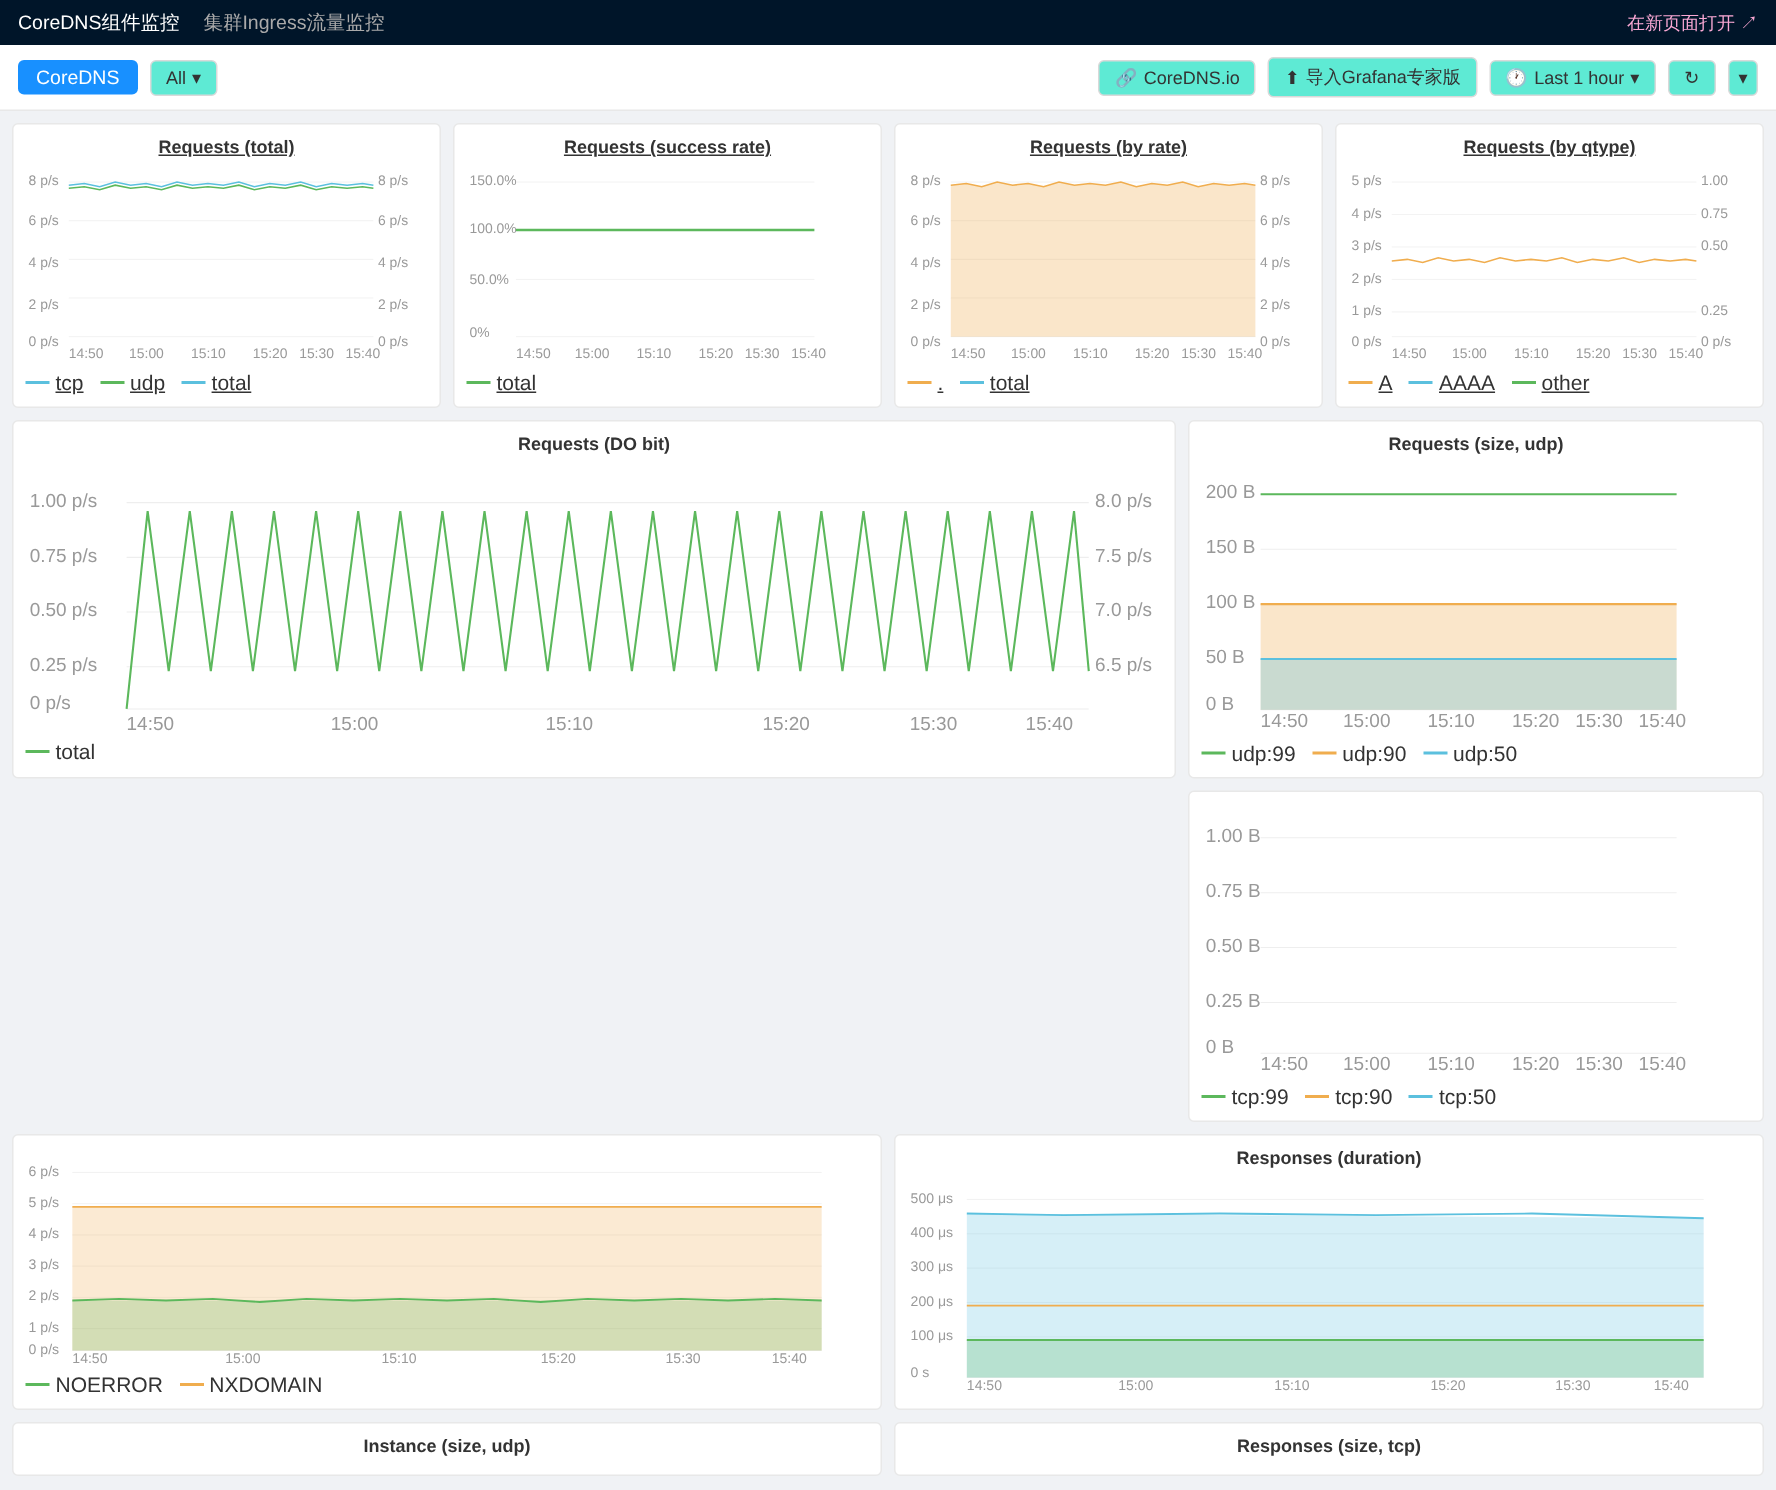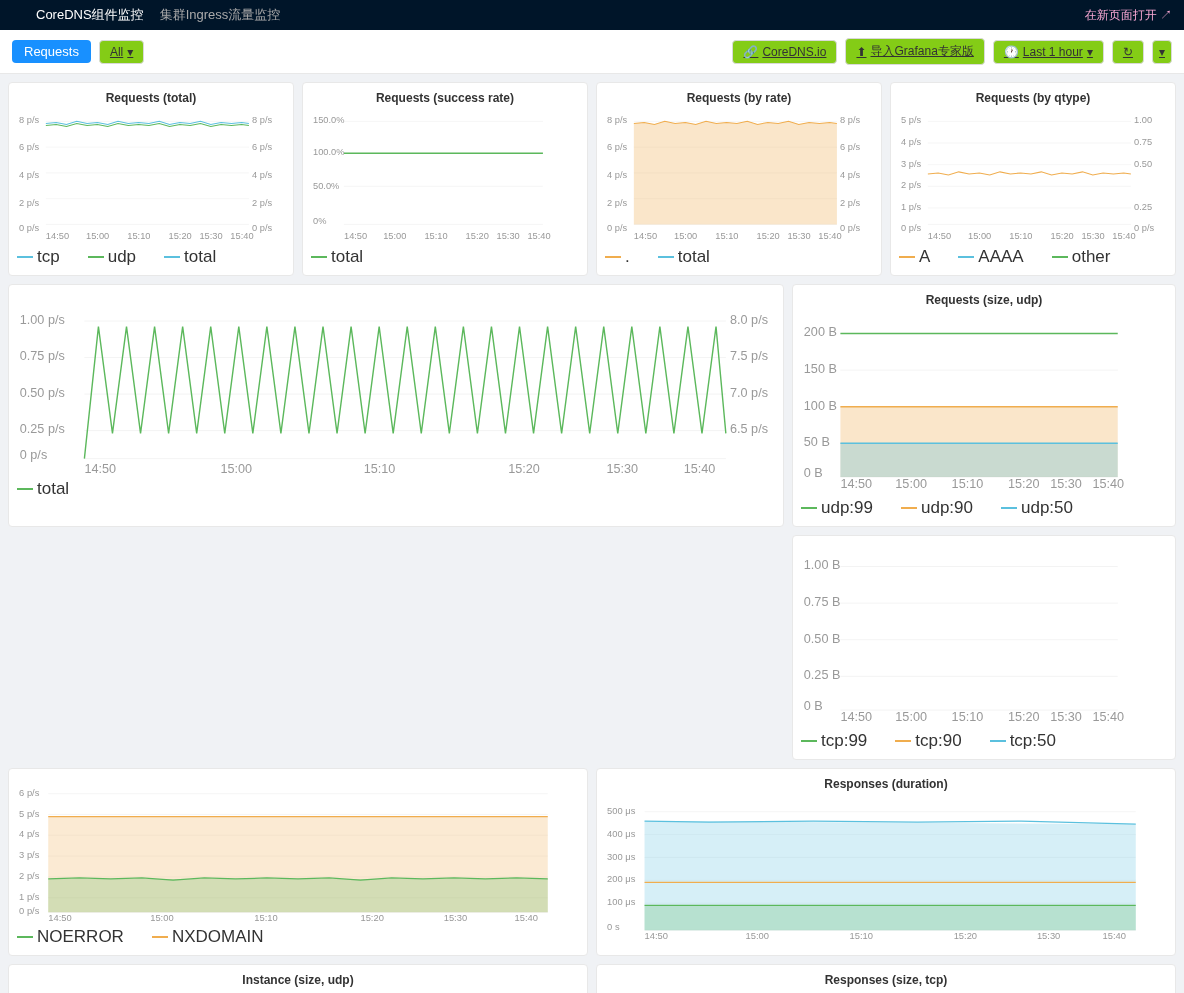--- a/index.html
+++ b/index.html
@@ -1,58 +1,58 @@
 <!DOCTYPE html>
 <html><head>
   <meta charset="utf-8">
   <style>
     * { box-sizing: border-box; margin: 0; padding: 0; }
     body { font-family: -apple-system, BlinkMacSystemFont, 'Segoe UI', sans-serif; font-size: 12px; background: #f0f2f5; color: #333; }
 
     .top-bar { background: #001529; color: #fff; padding: 6px 12px; display: flex; align-items: center; justify-content: space-between; height: 30px; }
-    .top-bar-left { display: flex; gap: 16px; margin-left: 24px; }
+    .top-bar-left { display: flex; gap: 16px; }
     .top-bar-link { color: #f9a8d4; font-size: 12px; text-decoration: none; cursor: pointer; }
     .top-bar-title { color: #fff; font-size: 13px; }
 
     .toolbar { background: #fff; border-bottom: 1px solid #e8e8e8; padding: 6px 12px; display: flex; align-items: center; justify-content: space-between; height: 44px; }
     .toolbar-left { display: flex; align-items: center; gap: 8px; }
     .toolbar-right { display: flex; align-items: center; gap: 8px; }
 
-    .btn { display: inline-flex; align-items: center; gap: 4px; padding: 4px 10px; border: 1px solid #d9d9d9; border-radius: 4px; background: #84cc16; cursor: pointer; font-size: 12px; color: #333; text-decoration: underline; }
+    .btn { display: inline-flex; align-items: center; gap: 4px; padding: 4px 10px; border: 1px solid #d9d9d9; border-radius: 4px; background: #5eead4; cursor: pointer; font-size: 12px; color: #333; }
     .btn-tab { border: none; background: #f0f2f5; padding: 4px 12px; border-radius: 4px; cursor: pointer; font-size: 13px; }
     .btn-tab.active { background: #1890ff; color: #fff; }
 
     .dashboard { padding: 8px; overflow-y: auto; }
     .charts-grid { display: grid; gap: 8px; }
-    .row-4 { grid-template-columns: repeat(4, 1fr); }
+    .row-4 { grid-template-columns: repeat(4, 1fr); text-decoration: underline; }
 
     .chart-card { background: #fff; border: 1px solid #e8e8e8; border-radius: 4px; padding: 8px; }
     .chart-title { font-size: 12px; font-weight: 600; text-align: center; color: #333; margin-bottom: 4px; }
     .chart-svg { width: 100%; display: block; }
-    .chart-legend { display: flex; align-items: center; gap: 28px; margin-top: 4px; font-size: 17px; flex-wrap: wrap; }
+    .chart-legend { display: flex; align-items: center; gap: 11px; margin-top: 4px; font-size: 14px; flex-wrap: wrap; }
     .legend-item { display: flex; align-items: center; gap: 4px; }
     .legend-dot { width: 16px; height: 2px; display: inline-block; }
 
     .y-axis-label { font-size: 9px; fill: #999; }
     .x-axis-label { font-size: 9px; fill: #999; }
   </style>
 </head>
 <body>
 
 <div class="top-bar">
   <div class="top-bar-left">
     <span class="top-bar-title">CoreDNS组件监控</span>
     <span class="top-bar-title" style="color:#aaa;">集群Ingress流量监控</span>
   </div>
   <a class="top-bar-link">在新页面打开 ↗</a>
 </div>
 
 <div class="toolbar">
   <div class="toolbar-left">
-    <button class="btn-tab active">Requests</button>
+    <button class="btn-tab active">CoreDNS</button>
     <button class="btn" style="font-size:12px;">
       <span>All</span>
       <span>▾</span>
     </button>
   </div>
   <div class="toolbar-right">
     <button class="btn">
       <span>🔗</span>
       <span>CoreDNS.io</span>
     </button>
@@ -233,20 +233,21 @@
             <span class="legend-dot" style="background:#5cb85c;"></span>
             <span>other</span>
           </div>
       </div>
     </div>
   </div>
 
   <div style="display:grid; grid-template-columns: 1fr 1fr 1fr; gap:8px; margin-bottom:8px;">
 
     <div class="chart-card" style="grid-column: span 2;">
+      <div class="chart-title">Requests (DO bit)</div>
       <svg class="chart-svg" viewBox="0 0 540 130">
         <text x="2" y="22" class="y-axis-label">1.00 p/s</text>
         <text x="2" y="48" class="y-axis-label">0.75 p/s</text>
         <text x="2" y="74" class="y-axis-label">0.50 p/s</text>
         <text x="2" y="100" class="y-axis-label">0.25 p/s</text>
         <text x="2" y="118" class="y-axis-label">0 p/s</text>
         <text x="508" y="22" class="y-axis-label">8.0 p/s</text>
         <text x="508" y="48" class="y-axis-label">7.5 p/s</text>
         <text x="508" y="74" class="y-axis-label">7.0 p/s</text>
         <text x="508" y="100" class="y-axis-label">6.5 p/s</text>

